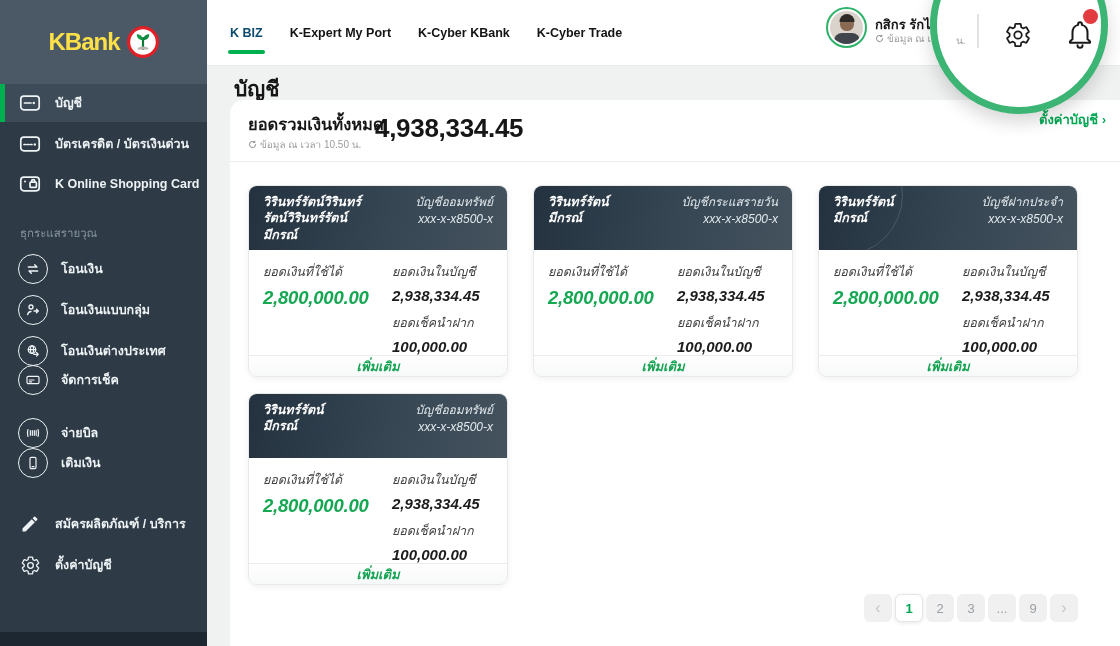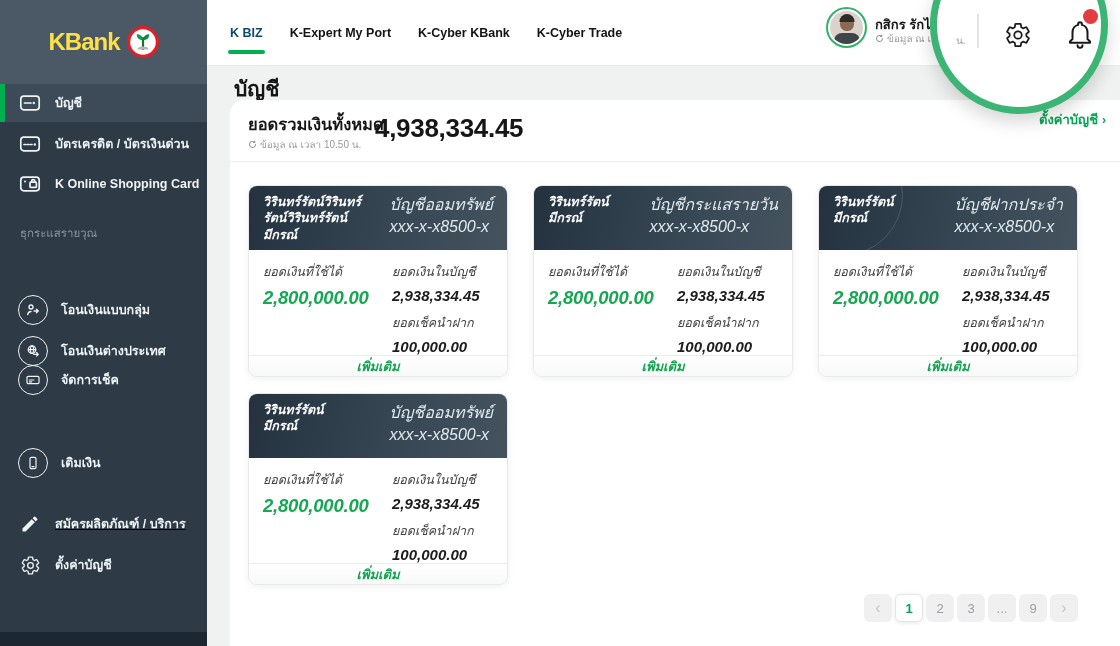--- a/index.html
+++ b/index.html
@@ -55,21 +55,21 @@
   .sum-total { position:absolute; left:145px; top:13px; font-size:26px; font-weight:700; color:#161616; letter-spacing:-0.3px; }
   .acct-settings { position:absolute; right:14px; top:9px; font-size:13px; font-weight:700; color:#00a651; cursor:pointer; display:flex; align-items:center; gap:4px; }
   .acct-settings .chev { font-size:12px; font-weight:700; }
 
   
   .cards { position:absolute; left:18px; top:85px; width:860px; display:flex; flex-wrap:wrap; column-gap:25px; row-gap:16px;font-style:italic; }
   .acct-card { width:260px; height:192px; background:#fff; border:1px solid #e9e9e9; border-radius:9px; box-shadow:0 2px 7px rgba(0,0,0,.06); display:flex; flex-direction:column; overflow:hidden; }
   .acct-card-header { position:relative; height:64px; flex:0 0 64px; padding:8px 14px; background:linear-gradient(100deg,#243240 0%,#364653 55%,#44535e 100%); display:flex; justify-content:space-between; overflow:hidden; }
   .acct-card-header.arc::after { content:''; position:absolute; left:-38px; top:-52px; width:120px; height:120px; border:1px solid rgba(255,255,255,.14); border-radius:50%; }
   .acct-name { font-size:12.5px; font-weight:700; color:#fff; line-height:1.3; white-space:pre-line; max-width:136px; }
-  .acct-type-block { font-size:16px; color:#e2e9ee; line-height:1.4; }
+  .acct-type-block { text-align:right; font-size:12px; color:#e2e9ee; line-height:1.4; }
   .acct-card-body { display:flex; padding:12px 14px 0 14px; }
   .col-avail { width:126px; flex:0 0 126px; }
   .body-lbl { font-size:12.5px; color:#3f3f3f; margin-bottom:5px; }
   .avail-val { font-size:18.5px; font-weight:700; color:#15a752; letter-spacing:-0.2px; }
   .col-right { margin-left:3px; }
   .right-val { font-size:15px; font-weight:700; color:#1c1c1c; }
   .right-group + .right-group { margin-top:9px; }
   .acct-card-footer { margin-top:auto; height:33px; border-top:1px solid #ececec; background:linear-gradient(#ffffff,#f7f8f8); display:flex; align-items:center; justify-content:center; font-size:13px; font-weight:700; color:#14a351; cursor:pointer; }
 
   
@@ -124,20 +124,28 @@
             <circle cx="7" cy="9.6" r="1" fill="#eef3f5" stroke="none"></circle>
           <rect x="12" y="10.2" width="6.4" height="5.2" rx="1"></rect>
             <path d="M13.6 10.2v-.9a1.6 1.6 0 0 1 3.2 0v.9"></path>
         </svg>
       </span>
       <span class="lbl">K Online Shopping Card</span>
     </div>
 
     <div class="side-section">ธุกระแสรายวุณ</div>
 
+    <div class="side-item" style="top:248px;height:41px;">
+      <span class="circ-ic">
+        <svg width="16" height="16" viewBox="0 0 24 24" fill="none" stroke="#eef3f5" stroke-width="2" stroke-linecap="round" stroke-linejoin="round">
+          <path d="M5 9h13M14.5 5.5 18 9M19 15H6M9.5 18.5 6 15"></path>
+        </svg>
+      </span>
+      <span class="lbl">โอนเงิน</span>
+    </div>
     <div class="side-item" style="top:289px;height:41px;">
       <span class="circ-ic">
         <svg width="16" height="16" viewBox="0 0 24 24" fill="none" stroke="#eef3f5" stroke-width="2" stroke-linecap="round" stroke-linejoin="round">
           <circle cx="9" cy="7.5" r="3"></circle>
             <path d="M4 19c.4-3 2.4-4.8 5-4.8M13.5 13.5H20M17.2 10.8 20 13.5l-2.8 2.7"></path>
         </svg>
       </span>
       <span class="lbl">โอนเงินแบบกลุ่ม</span>
     </div>
     <div class="side-item" style="top:330px;height:41px;">
@@ -152,31 +160,39 @@
     </div>
     <div class="side-item" style="top:359px;height:41px;">
       <span class="circ-ic">
         <svg width="16" height="16" viewBox="0 0 24 24" fill="none" stroke="#eef3f5" stroke-width="1.8" stroke-linecap="round">
           <rect x="3" y="6.5" width="18" height="11" rx="2"></rect>
             <path d="M6.5 12h7M6.5 14.8h3.5"></path>
         </svg>
       </span>
       <span class="lbl">จัดการเช็ค</span>
     </div>
+    <div class="side-item" style="top:412px;height:41px;">
+      <span class="circ-ic">
+        <svg width="16" height="16" viewBox="0 0 24 24" fill="none" stroke="#eef3f5" stroke-width="1.8" stroke-linecap="round">
+          <path d="M4.5 6.8c-1 1.4-1 9 0 10.4M19.5 6.8c1 1.4 1 9 0 10.4M8 8.5v7M11 8.5v7M14 8.5v7M16.8 8.5v7"></path>
+        </svg>
+      </span>
+      <span class="lbl">จ่ายบิล</span>
+    </div>
     <div class="side-item" style="top:442px;height:41px;">
       <span class="circ-ic">
         <svg width="16" height="16" viewBox="0 0 24 24" fill="none" stroke="#eef3f5" stroke-width="1.8" stroke-linecap="round">
           <rect x="7.5" y="3.5" width="9" height="17" rx="2"></rect>
             <path d="M10.5 17.5h3"></path>
         </svg>
       </span>
       <span class="lbl">เติมเงิน</span>
     </div>
 
-    <div class="side-item" style="top:505px;text-decoration:underline;">
+    <div class="side-item" style="top:505px;">
       <span class="flat-ic">
         <svg width="20" height="20" viewBox="0 0 24 24" fill="#eef3f5">
           <path d="M3 17.25V21h3.75L17.8 9.94l-3.75-3.75L3 17.25zM20.71 7.04a1 1 0 0 0 0-1.41l-2.34-2.34a1 1 0 0 0-1.41 0l-1.83 1.83 3.75 3.75 1.83-1.83z"></path>
         </svg>
       </span>
       <span class="lbl">สมัครผลิตภัณฑ์ / บริการ</span>
     </div>
     <div class="side-item" style="top:546px;">
       <span class="flat-ic">
         <svg width="21" height="21" viewBox="0 0 24 24" fill="none" stroke="#eef3f5" stroke-width="1.5" stroke-linejoin="round">

